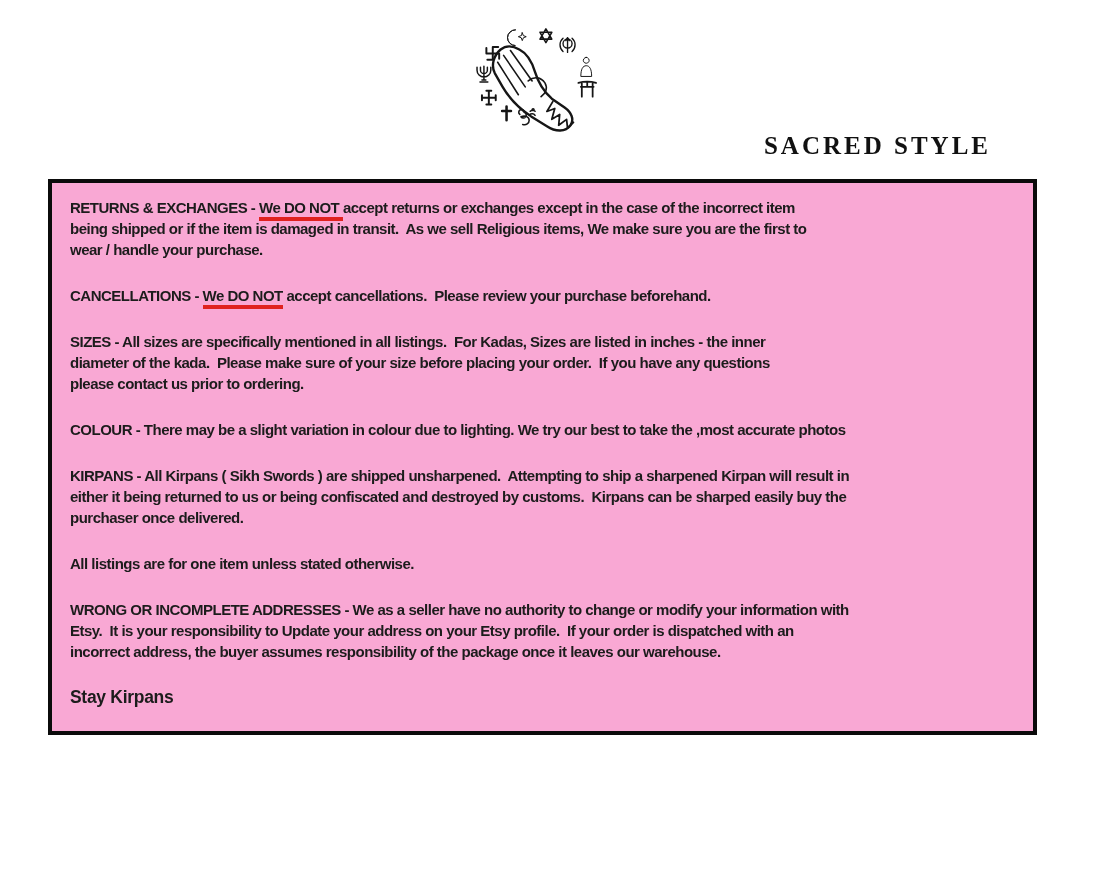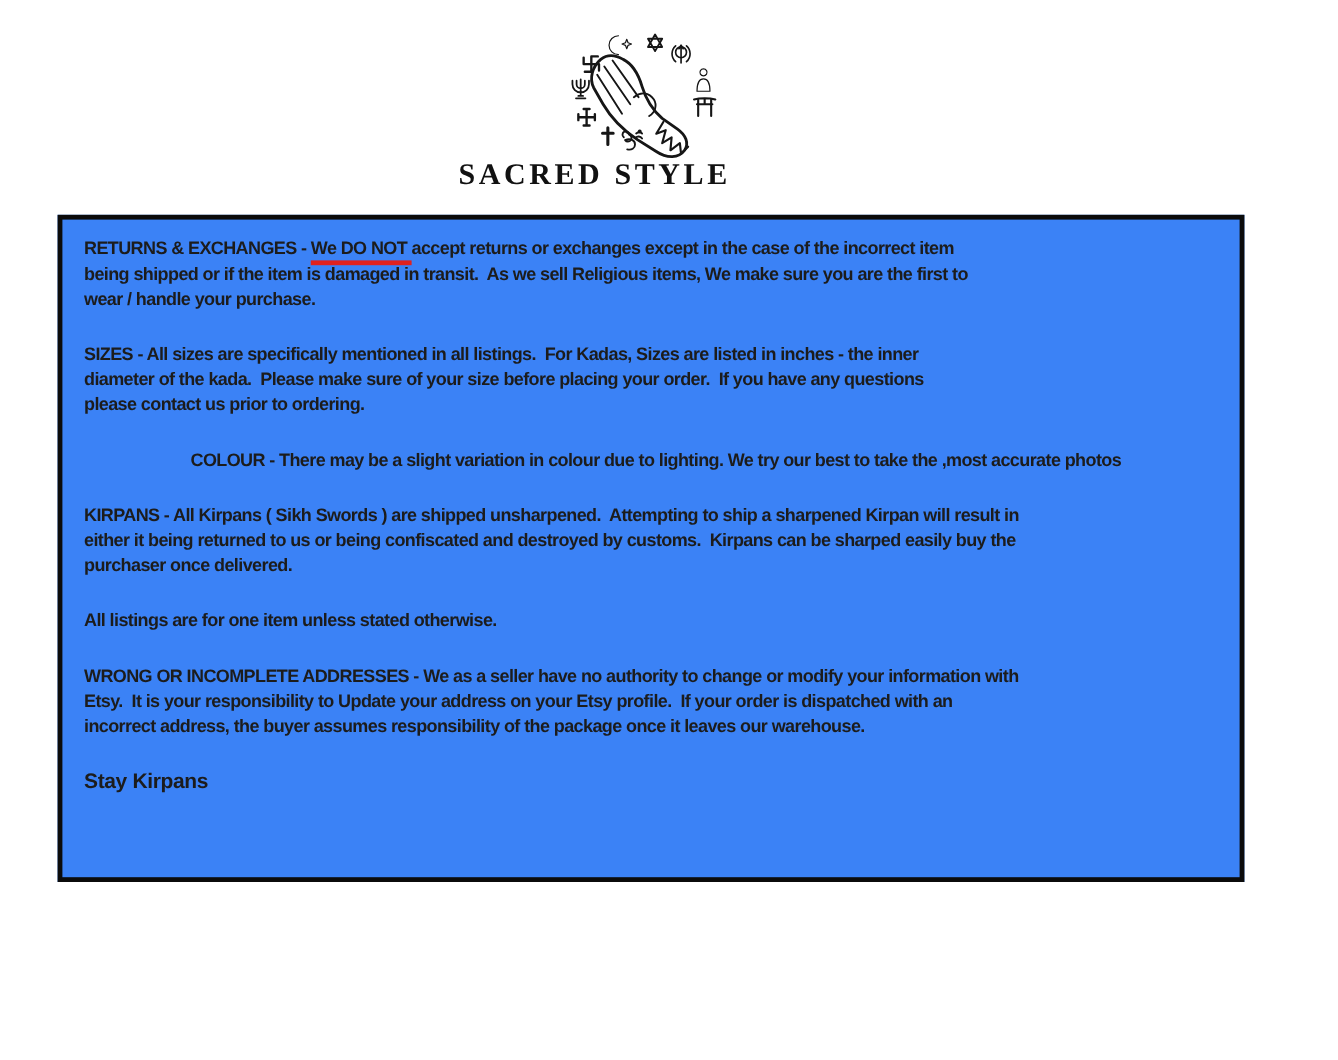--- a/index.html
+++ b/index.html
@@ -3,36 +3,36 @@
 <meta charset="utf-8">
 <style>
   html,body{margin:0;padding:0;}
   body{
     width:1115px;height:883px;background:#ffffff;position:relative;
     font-family:"Liberation Sans","DejaVu Sans",sans-serif;overflow:hidden;
   }
   .logo-wrap{position:absolute;left:440px;top:18px;width:200px;height:122px;}
   .logo-svg path,.logo-svg circle{stroke:#161616;fill:none;stroke-linecap:round;stroke-linejoin:round;}
   .brand{
-    position:absolute;left:0;top:132px;width:991px;text-align:center;
+    position:absolute;left:0;top:132px;width:991px;text-align:right;
     font-family:"Liberation Serif","DejaVu Serif",serif;font-weight:700;
     font-size:25px;letter-spacing:3px;color:#111111;
   }
   .policy-box{
     position:absolute;left:48px;top:179px;width:989px;height:556px;
-    box-sizing:border-box;border:4px solid #0b0b0b;background:#3b82f6;
+    box-sizing:border-box;border:4px solid #0b0b0b;background:#f9a8d4;
     padding:14px 10px 14px 18px;
   }
   .policy-box p{
     margin:0 0 25px 0;
     font-size:15px;font-weight:bold;line-height:21px;letter-spacing:-0.5px;
     color:#1c1c1c;
   }
   .policy-box p span{white-space:pre-wrap;}
-  .para-gap{margin-top:6px !important;text-align:center;}
+  .para-gap{margin-top:6px !important;}
   .do-not{border-bottom:4px solid #e0211f;padding-bottom:1px;}
   .closing{
     font-size:17.5px !important;letter-spacing:-0.3px !important;
     margin-bottom:0 !important;
   }
 </style>
 </head>
 <body>
 
 <div class="logo-wrap">
@@ -89,20 +89,21 @@
   </svg>
 </div>
 
 <div class="brand">SACRED STYLE</div>
 
 <div class="policy-box">
   <p><span>RETURNS &amp; EXCHANGES - </span><span class="do-not">We DO NOT </span><span>accept returns or exchanges except in the case of the incorrect item
 being shipped or if the item is damaged in transit.  As we sell Religious items, We make sure you are the first to
 wear / handle your purchase.</span></p>
 
+  <p><span>CANCELLATIONS - </span><span class="do-not">We DO NOT</span><span> accept cancellations.  Please review your purchase beforehand.</span></p>
 
   <p><span>SIZES - All sizes are specifically mentioned in all listings.  For Kadas, Sizes are listed in inches - the inner
 diameter of the kada.  Please make sure of your size before placing your order.  If you have any questions
 please contact us prior to ordering.</span></p>
 
   <p class="para-gap"><span>COLOUR - There may be a slight variation in colour due to lighting. We try our best to take the ,most accurate photos</span></p>
 
   <p><span>KIRPANS - All Kirpans ( Sikh Swords ) are shipped unsharpened.  Attempting to ship a sharpened Kirpan will result in
 either it being returned to us or being confiscated and destroyed by customs.  Kirpans can be sharped easily buy the
 purchaser once delivered.</span></p>

